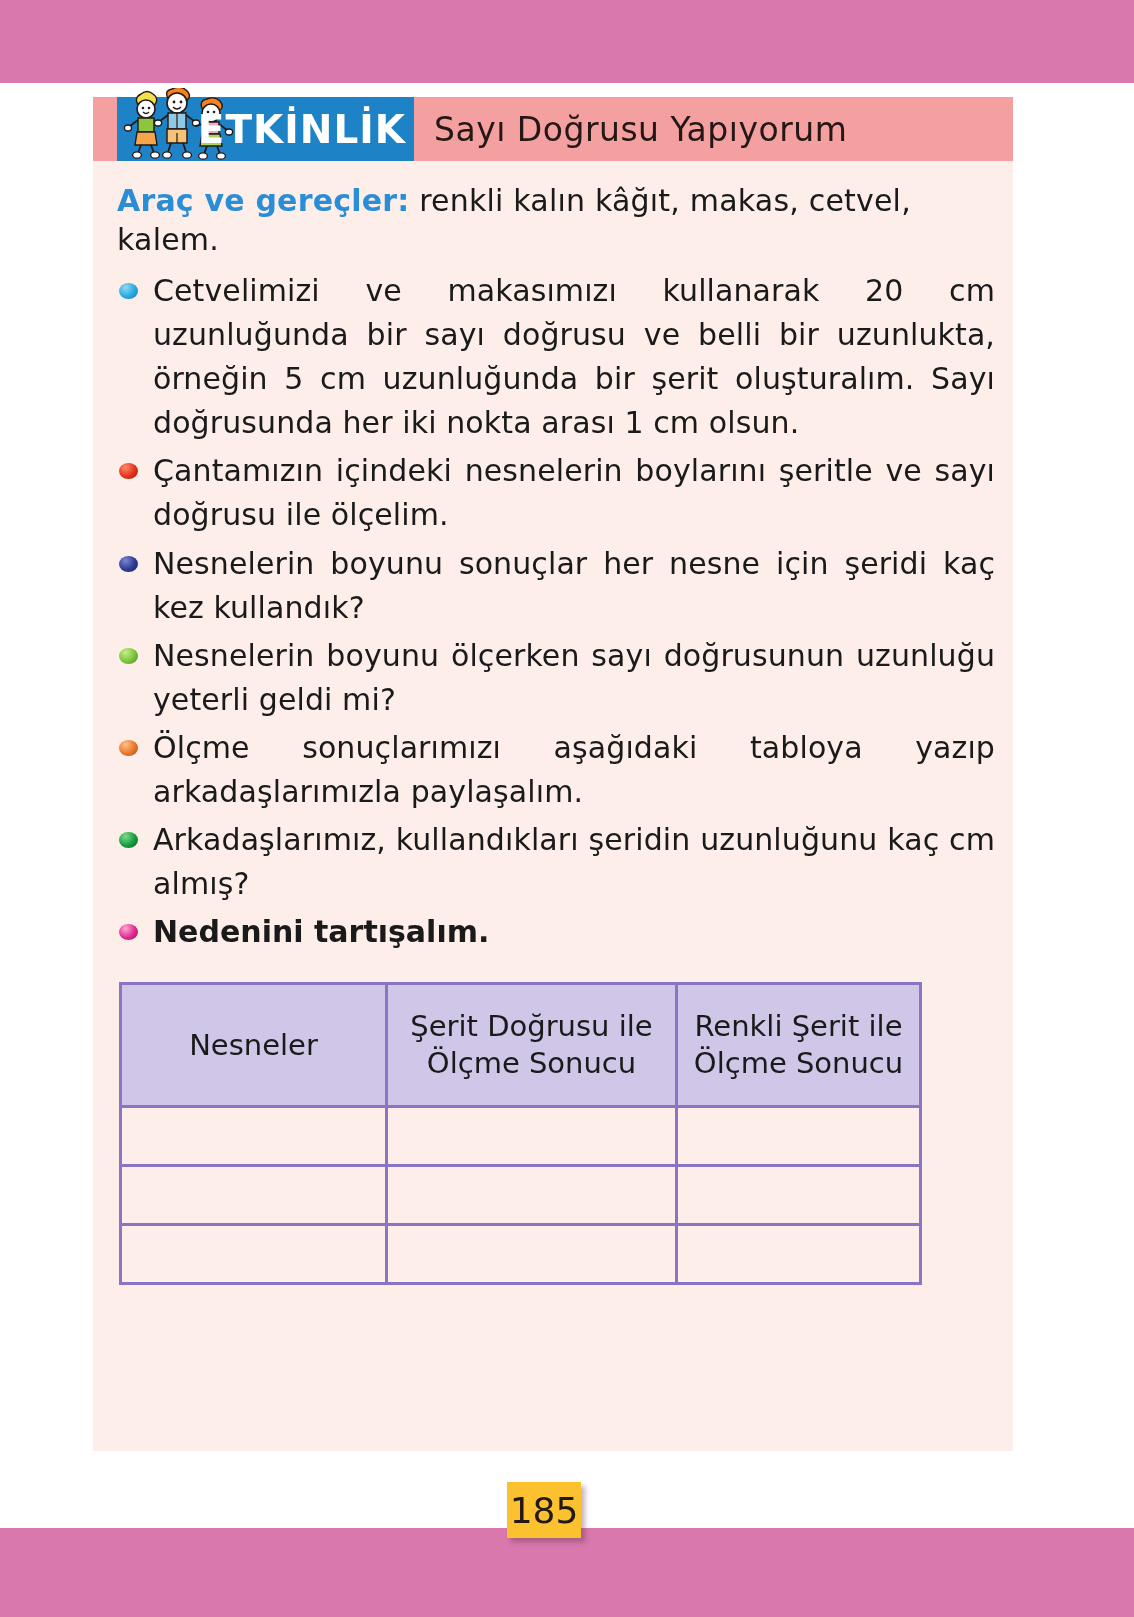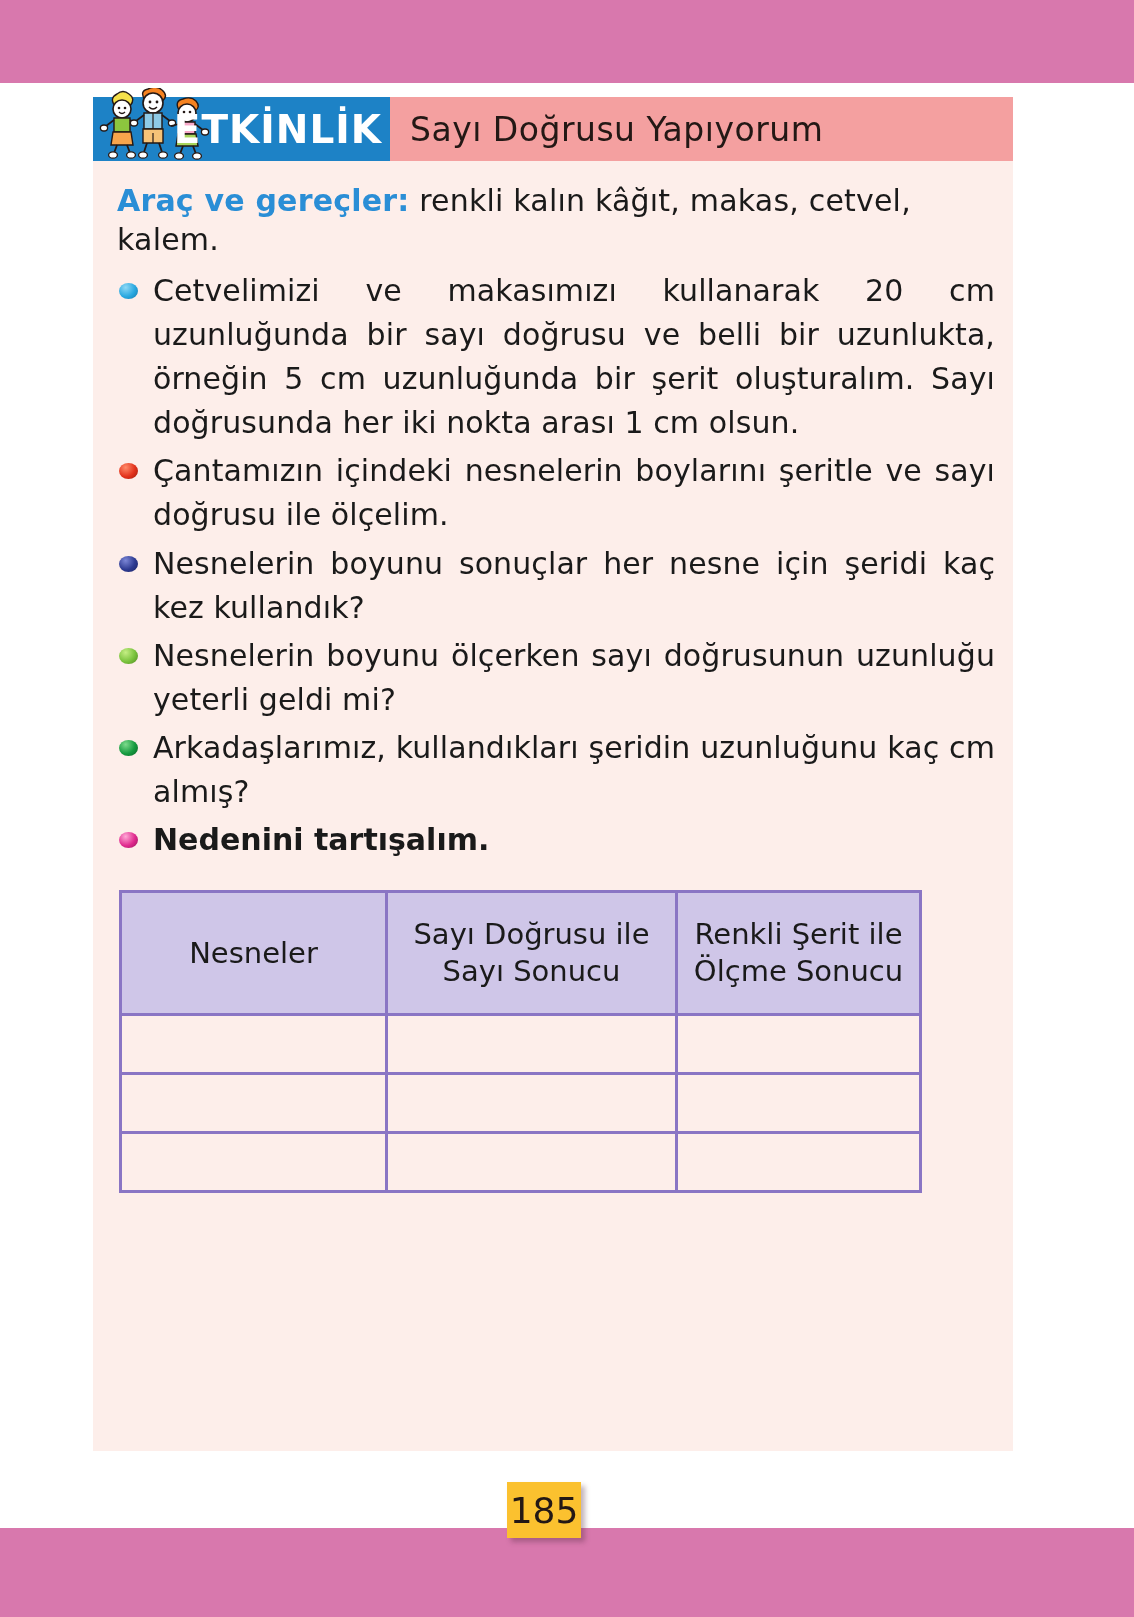--- a/index.html
+++ b/index.html
@@ -36,20 +36,21 @@
     width: 920px;
   }
 
   
   .header {
     position: relative;
     height: 64px;
     background: #f4a0a0;
     display: flex;
     align-items: center;
+    padding-left: 24px;
   }
   .etkinlik-tab {
     position: relative;
     width: 297px;
     height: 64px;
     background: #1d82c6;
     display: flex;
     align-items: center;
     justify-content: flex-end;
     box-sizing: border-box;
@@ -280,40 +281,44 @@
       </li>
       <li>
         <span class="bullet c-navy"></span>
         <span>Nesnelerin boyunu sonuçlar her nesne için şeridi kaç kez kullandık?</span>
       </li>
       <li>
         <span class="bullet c-lightgreen"></span>
         <span>Nesnelerin boyunu ölçerken sayı doğrusunun uzunluğu yeterli geldi mi?</span>
       </li>
       <li>
+        <span class="bullet c-orange"></span>
+        <span>Ölçme sonuçlarımızı aşağıdaki tabloya yazıp arkadaşlarımızla paylaşalım.</span>
+      </li>
+      <li>
         <span class="bullet c-green"></span>
         <span>Arkadaşlarımız, kullandıkları şeridin uzunluğunu kaç cm almış?</span>
       </li>
       <li>
         <span class="bullet c-pink"></span>
       </li>
     </ul>
 
     <div class="plain-line">Nedenini tartışalım.</div>
 
     <table class="measure-table">
       <colgroup>
         <col class="col-1">
           <col class="col-2">
           <col class="col-3">
       </colgroup>
       <thead>
         <tr>
           <th>Nesneler</th>
-          <th>Sayı Doğrusu ile Sayı Sonucu</th>
+          <th>Şerit Doğrusu ile Ölçme Sonucu</th>
           <th>Renkli Şerit ile Ölçme Sonucu</th>
         </tr>
       </thead>
       <tbody>
         <tr>
           <td></td>
           <td></td>
           <td></td>
         </tr>
         <tr>

